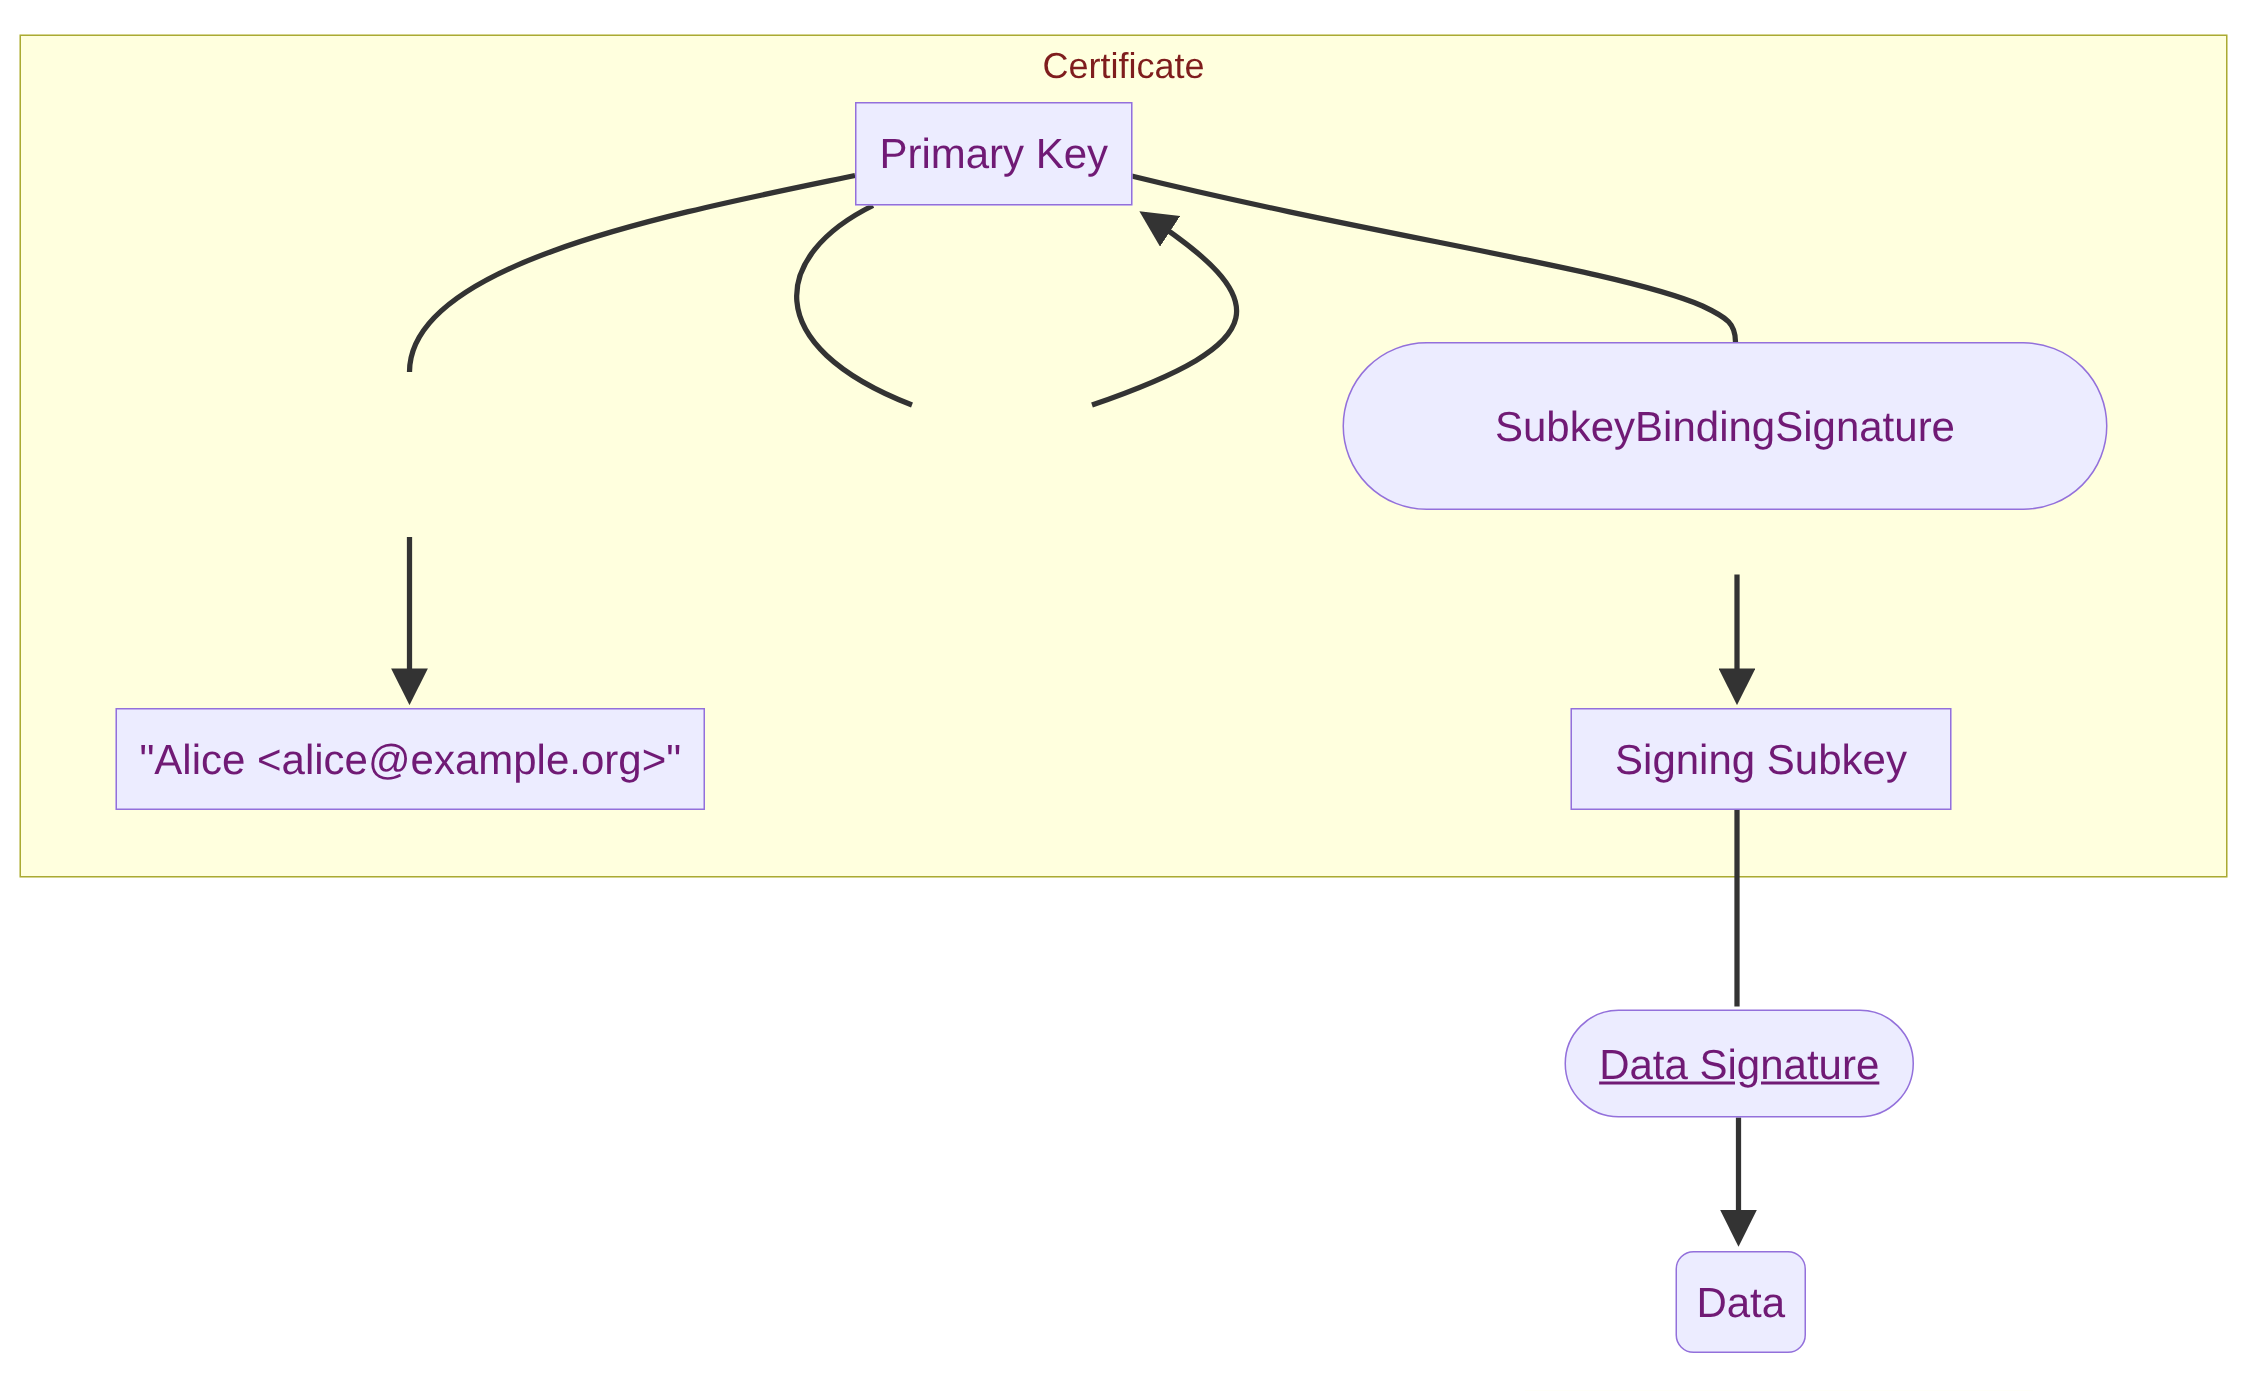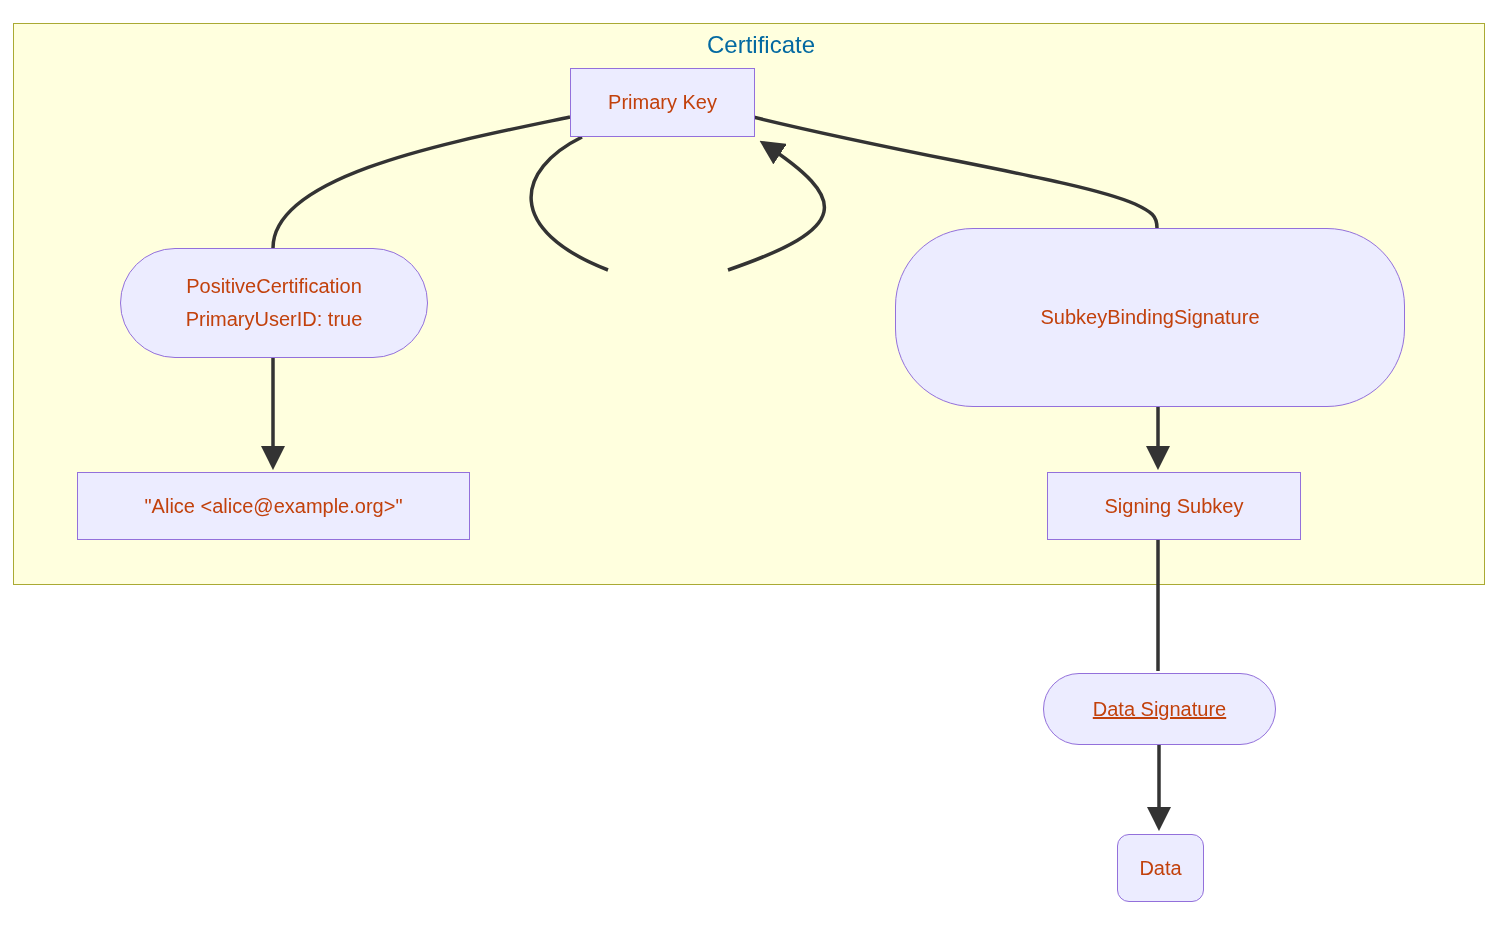--- a/index.html
+++ b/index.html
@@ -24,25 +24,25 @@
     top: 23px;
     width: 1472px;
     height: 562px;
     background: #ffffde;
     border: 1.5px solid #aaaa33;
     box-sizing: border-box;
   }
   .cluster-label {
     position: absolute;
     top: 7px;
-    left: 12px;
+    left: 0;
     width: 100%;
     text-align: center;
     font-size: 24px;
-    color: #0369a1;
+    color: #7f1d1d;
   }
   
   #edge-layer {
     position: absolute;
     left: 0;
     top: 0;
     width: 1500px;
     height: 927px;
     pointer-events: none;
   }
@@ -50,29 +50,29 @@
   .node {
     position: absolute;
     background: #ececff;
     border: 1.5px solid #9370db;
     box-sizing: border-box;
     display: flex;
     flex-direction: column;
     align-items: center;
     justify-content: center;
     text-align: center;
-    font-size: 20px;
+    font-size: 28px;
     line-height: 33px;
-    color: #c2410c;
+    color: #701a75;
     white-space: nowrap;
   }
   #node-primary-key            { left: 570px;  top: 68px;  width: 185px; height: 69px; }
   #node-positive-certification { left: 120px;  top: 248px; width: 308px; height: 110px; border-radius: 55px; }
   #node-direct-key-signature   { left: 515px;  top: 270px; width: 293px; height: 69px;  border-radius: 35px; }
-  #node-subkey-binding-signature { left: 895px; top: 228px; width: 510px; height: 179px; border-radius: 78px; }
+  #node-subkey-binding-signature { left: 895px; top: 228px; width: 510px; height: 112px; border-radius: 78px; }
   #node-user-id                { left: 77px;   top: 472px; width: 393px; height: 68px; }
   #node-signing-subkey         { left: 1047px; top: 472px; width: 254px; height: 68px; }
   #node-data-signature         { left: 1043px; top: 673px; width: 233px; height: 72px;  border-radius: 36px; text-decoration: underline; }
   #node-data                   { left: 1117px; top: 834px; width: 87px;  height: 68px;  border-radius: 12px; }
 </style>
 </head>
 <body>
 
 <div id="canvas">
 
@@ -93,24 +93,20 @@
       <path d="M753,117 C920,158 1080,180 1135,204 C1152,212 1157,216 1157,228" fill="none" stroke="#333333" stroke-width="3.5"></path>
       <path d="M1158,383 L1158,466" fill="none" stroke="#333333" stroke-width="3.5" marker-end="url(#arrowhead)"></path>
       <path d="M1158,540 L1158,671" fill="none" stroke="#333333" stroke-width="3.5"></path>
       <path d="M1159,745 L1159,827" fill="none" stroke="#333333" stroke-width="3.5" marker-end="url(#arrowhead)"></path>
     </svg>
 
   <div class="node" id="node-primary-key">
     <span>Primary Key</span>
   </div>
 
-  <div class="node" id="node-positive-certification">
-    <span>PositiveCertification</span>
-    <span>PrimaryUserID: true</span>
-  </div>
 
 
   <div class="node" id="node-subkey-binding-signature">
     <span>SubkeyBindingSignature</span>
   </div>
 
   <div class="node" id="node-user-id">
     <span>"Alice &lt;alice@example.org&gt;"</span>
   </div>
 

